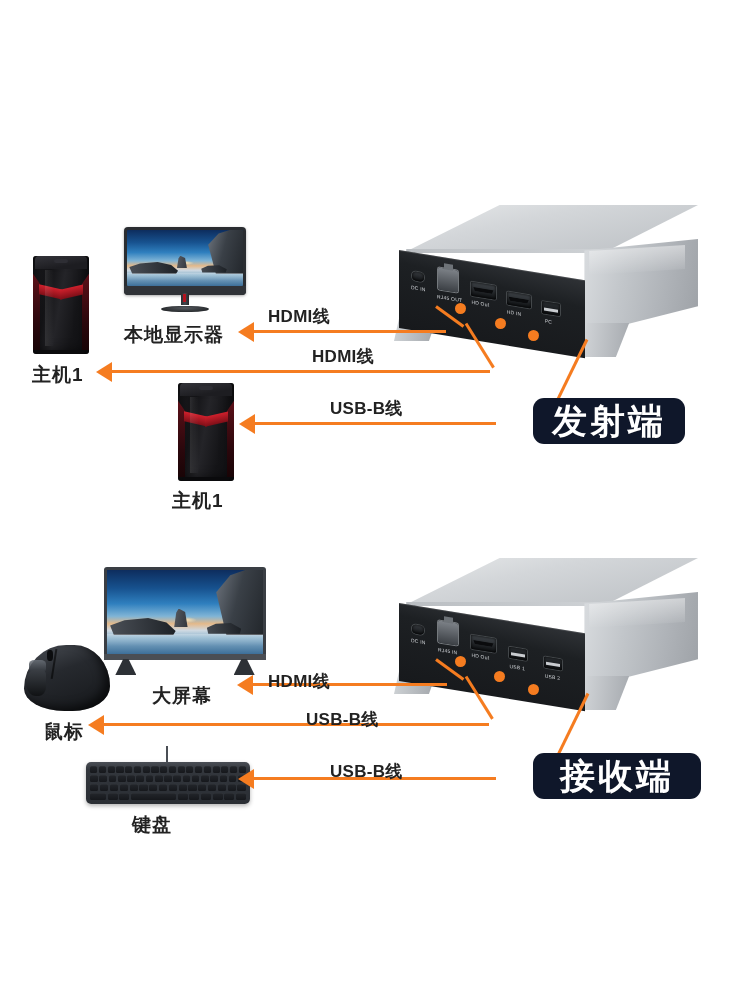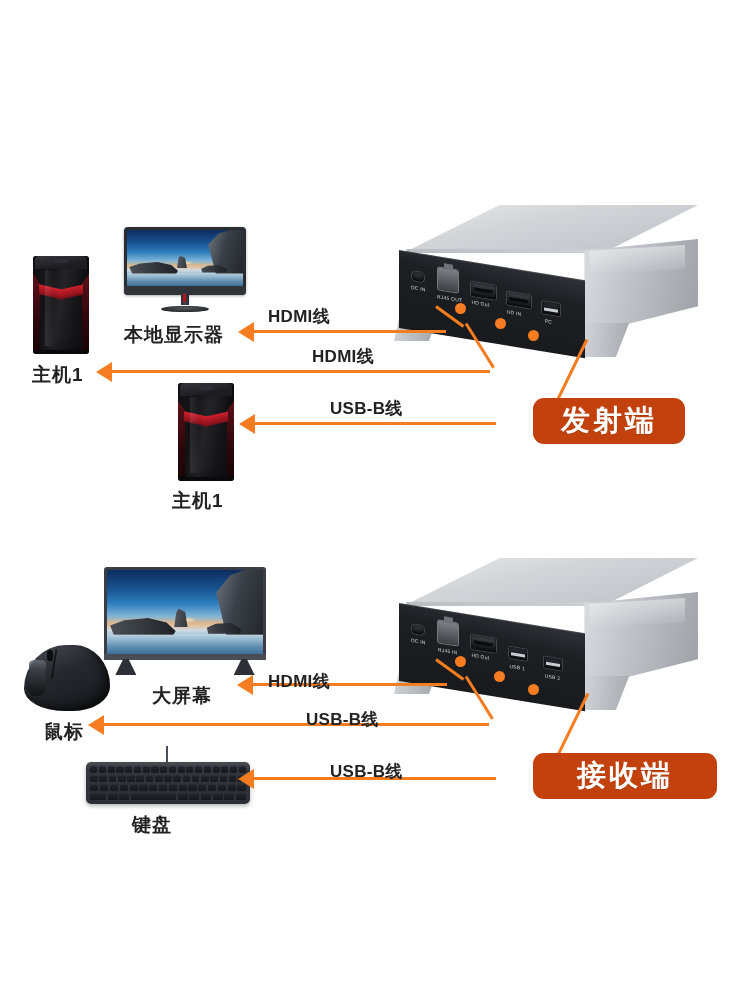--- a/index.html
+++ b/index.html
@@ -15,22 +15,22 @@
   
   .wire{position:absolute;background:#f57c20;}
   .wire-h{height:3px;}
   .dot{position:absolute;width:11px;height:11px;border-radius:50%;
        background:#f57c20;}
   .arrow{position:absolute;width:0;height:0;
          border-top:10px solid transparent;border-bottom:10px solid transparent;
          border-right:16px solid #f57c20;}
 
   
-  .badge{position:absolute;background:#c2410c;border-radius:11px;
-         color:#fff;font-size:29px;font-weight:700;letter-spacing:3px;
+  .badge{position:absolute;background:#0f172a;border-radius:11px;
+         color:#fff;font-size:35px;font-weight:700;letter-spacing:3px;
          display:flex;align-items:center;justify-content:center;
          text-shadow:0 1px 0 rgba(0,0,0,.12);}
 
   
   .tower{position:absolute;}
   .tower .body{position:absolute;inset:0;border-radius:3px;
     background:linear-gradient(100deg,#1b1b1f 0%,#141417 28%,#242428 48%,
                #151518 72%,#0e0e11 100%);
     box-shadow:inset 0 0 14px rgba(0,0,0,.85);overflow:hidden;}
   .tower .top{position:absolute;left:4%;right:4%;top:0;height:13%;
@@ -415,15 +415,15 @@
   <div class="arrow" style="left:88px;top:715px;"></div>
   <div class="lbl lbl-cable" style="left:306px;top:708px;">USB-B线</div>
 
   <div class="dot" style="left:528px;top:684px;"></div>
   <div class="wire" style="left:494px;top:692px;width:94px;height:3px;
               transform:rotate(-64deg);transform-origin:right center;"></div>
   <div class="wire wire-h" style="left:252px;top:777px;width:244px;"></div>
   <div class="arrow" style="left:238px;top:769px;"></div>
   <div class="lbl lbl-cable" style="left:330px;top:760px;">USB-B线</div>
 
-  <div class="badge" style="left:533px;top:753px;width:184px;height:46px;">接收端</div>
+  <div class="badge" style="left:533px;top:753px;width:168px;height:46px;">接收端</div>
 
 </div>
 
 </body></html>

